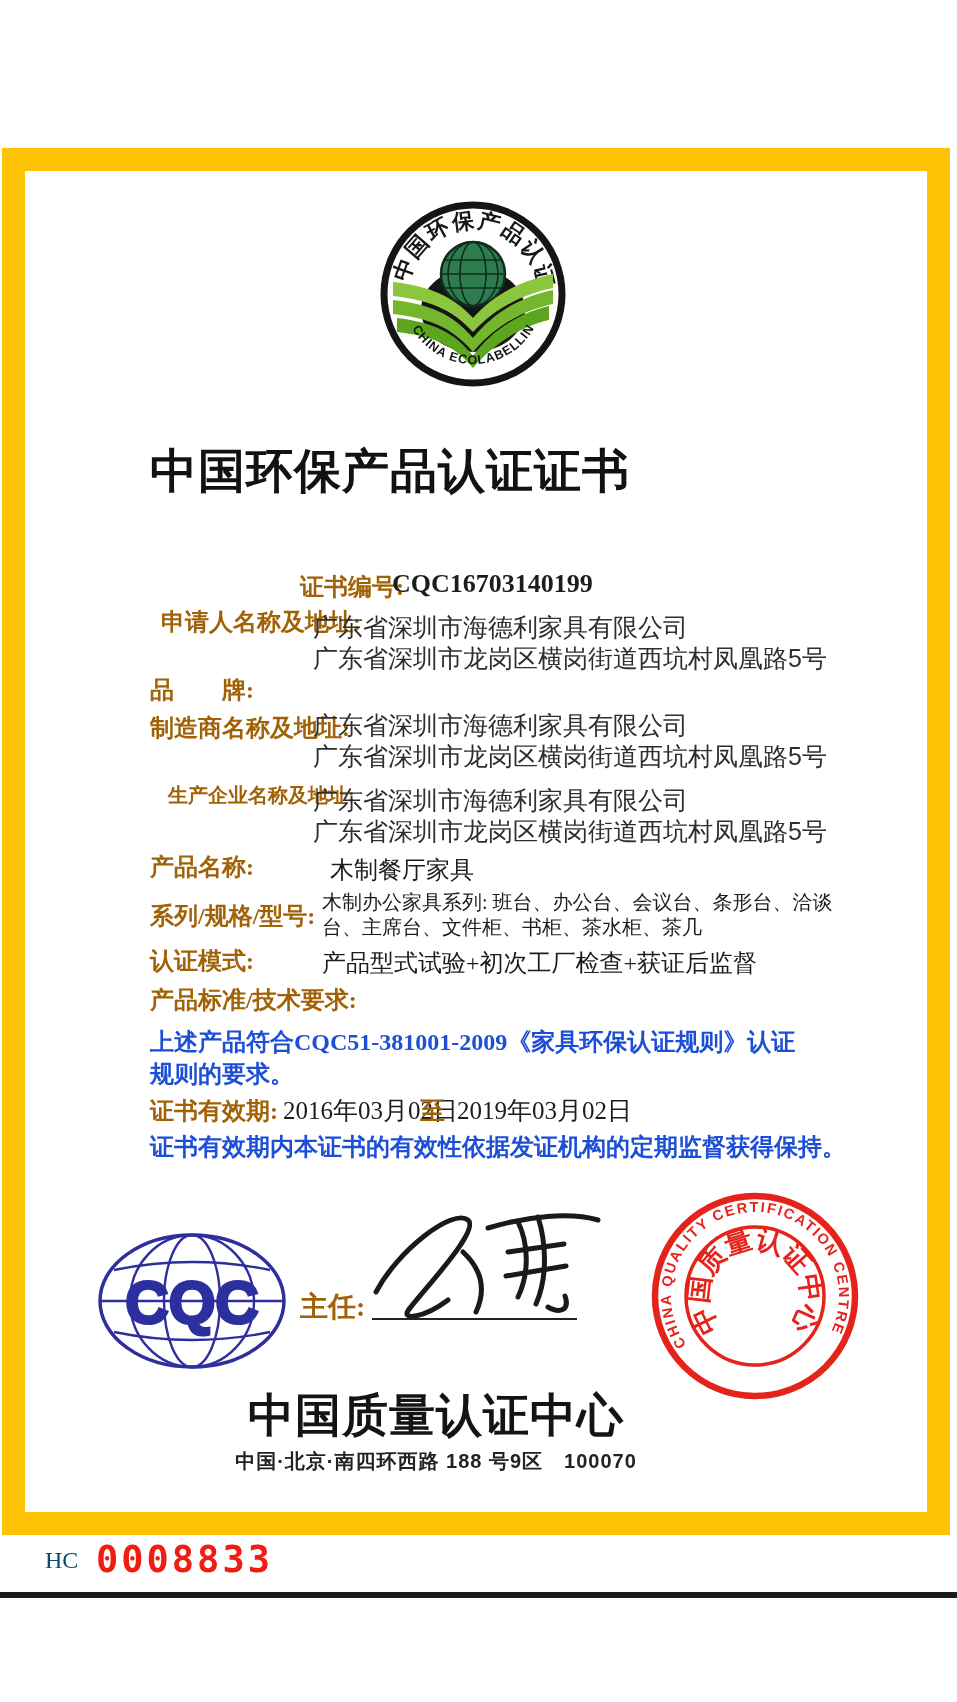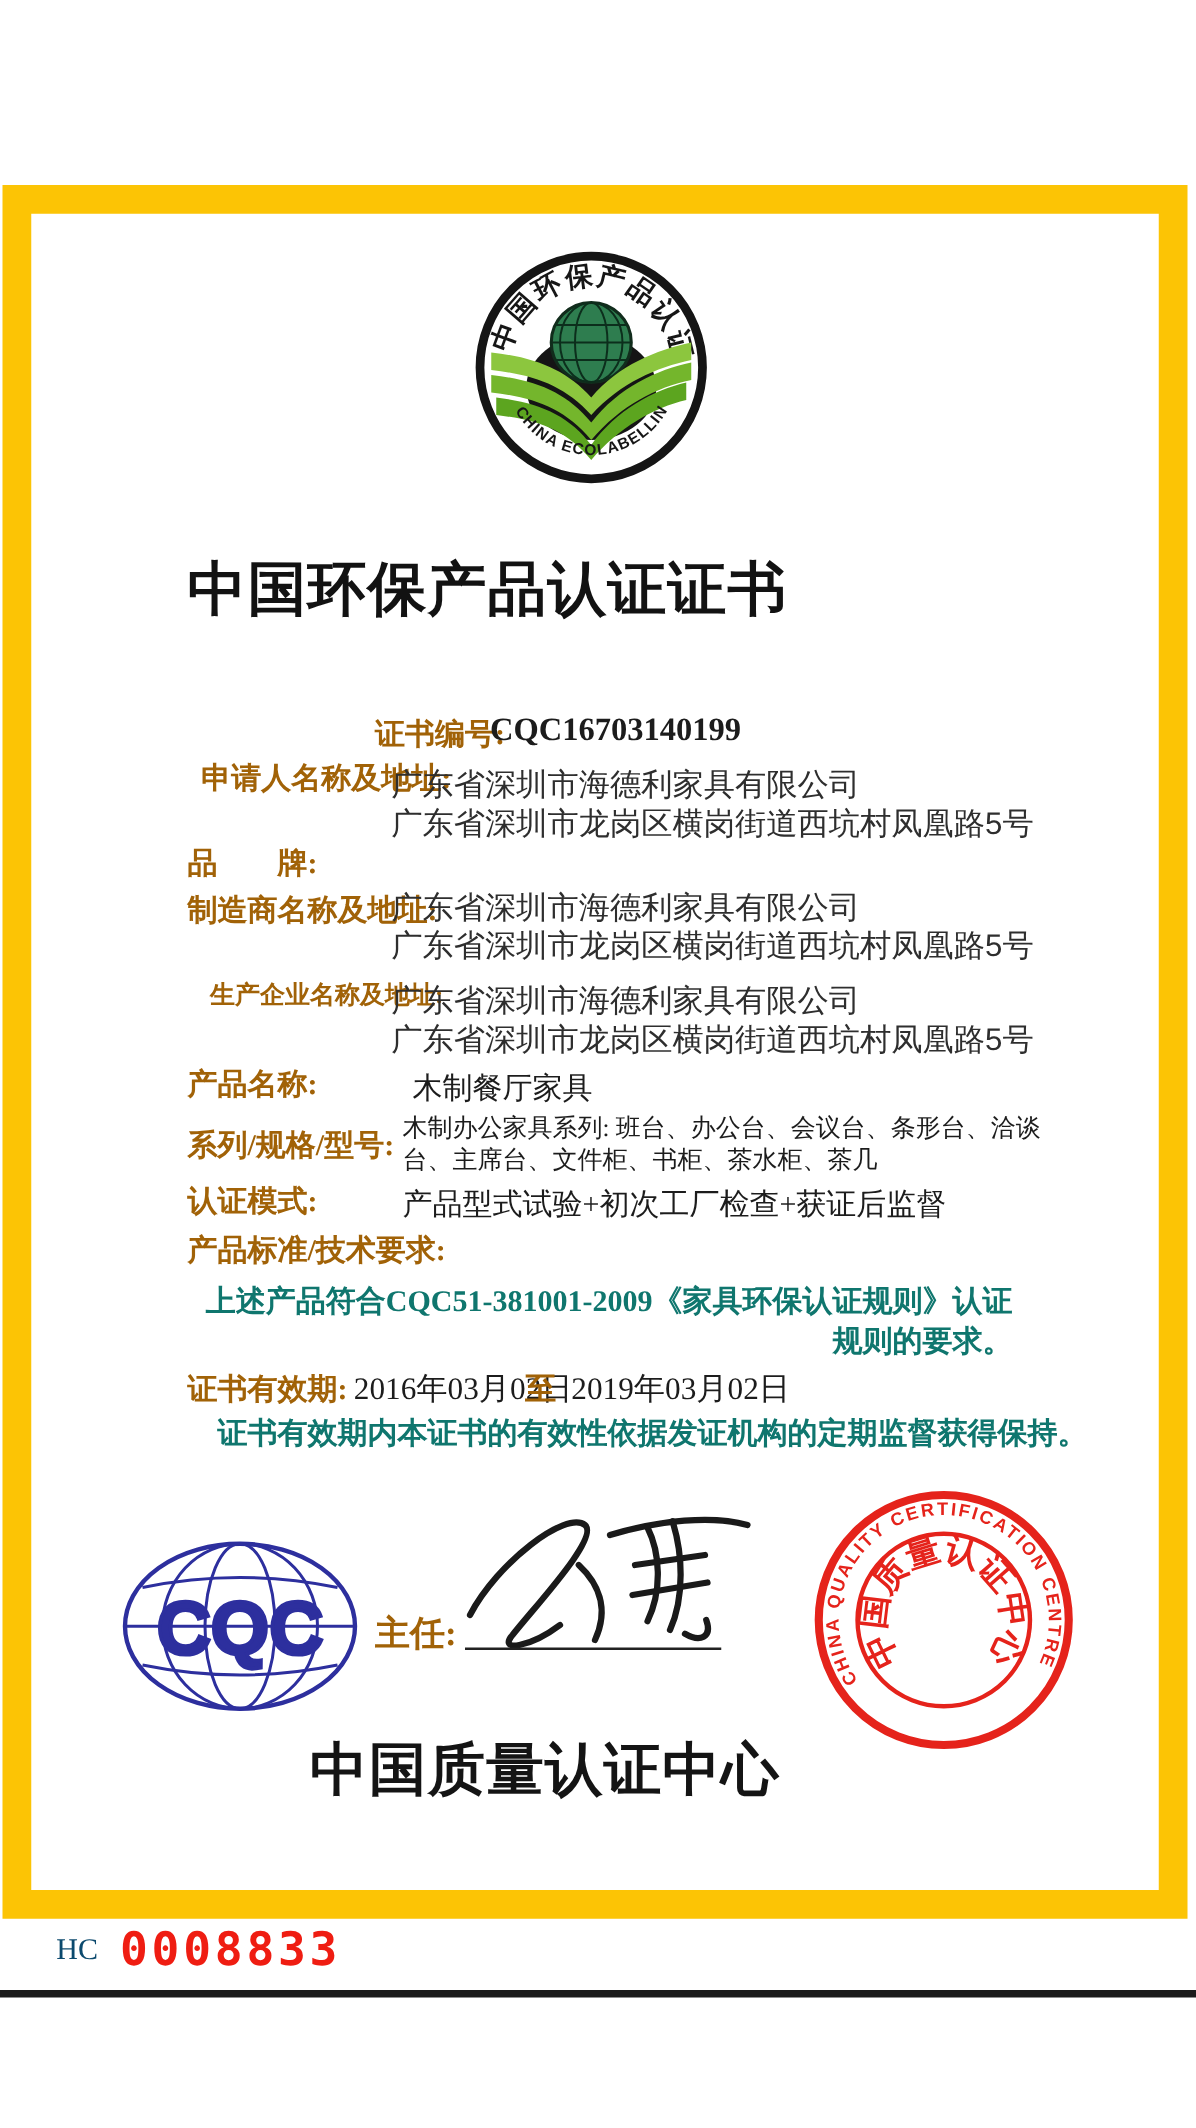--- a/index.html
+++ b/index.html
@@ -14,22 +14,22 @@
     border:23px solid #FCC405;background:#fff;
   }
   .abs{position:absolute;}
   .kai{font-family:"Liberation Serif", serif;}
   .label{font-family:"Liberation Serif", serif;font-weight:bold;color:#a16207;}
   .value{font-family:"Liberation Sans", sans-serif;color:#2e2e2e;}
   .title{
     font-weight:bold;color:#121212;font-size:47px;letter-spacing:1px;
     text-align:center;white-space:nowrap;
   }
-  .para{font-family:"Liberation Serif", serif;font-weight:bold;color:#0f766e;
-        font-size:24px;line-height:32px;text-align:right;}
+  .para{font-family:"Liberation Serif", serif;font-weight:bold;color:#1d4ed8;
+        font-size:24px;line-height:32px;}
   .serif-val{font-family:"Liberation Serif", serif;color:#1c1c1c;}
   .issuer-name{font-weight:bold;color:#141414;font-size:46px;letter-spacing:1px;text-align:center;}
   .issuer-addr{font-weight:bold;color:#222;font-size:20px;letter-spacing:1px;text-align:center;}
   .issuer-url{color:#3d3d3d;font-size:19px;letter-spacing:1.5px;text-align:center;}
   .sig-line{border-top:2px solid #222;}
   .bottom-rule{background:#1b1b1b;}
   .serial-prefix{font-family:"Liberation Serif", serif;color:#0c4a6e;font-size:24px;}
   .serial-number{font-family:"DejaVu Sans Mono", monospace;color:#EF1D12;font-size:37px;letter-spacing:3px;font-weight:bold;}
 </style>
 </head>
@@ -153,19 +153,20 @@
     <circle cx="108" cy="108" r="69" fill="none" stroke="#E5231B" stroke-width="3.5"></circle>
     <text font-size="14.5" font-weight="bold" fill="#E5231B" letter-spacing="1.8">
       <textPath href="#stampOuterArc" startOffset="14">CHINA QUALITY CERTIFICATION CENTRE</textPath>
     </text>
     <text font-size="27" font-weight="bold" fill="#E5231B">
       <textPath href="#stampInnerArc" startOffset="2">中国质量认证中心</textPath>
     </text>
   </svg>
 
   <div class="abs issuer-name" style="left:136px;top:1385px;width:600px;">中国质量认证中心</div>
+  <div class="abs issuer-addr" style="left:136px;top:1448px;width:600px;">中国·北京·南四环西路 188 号9区　100070</div>
 
   <div class="abs serial-prefix" style="left:45px;top:1547px;">HC</div>
   <div class="abs serial-number" style="left:96px;top:1538px;">0008833</div>
 
   <div class="abs bottom-rule" style="left:0;top:1592px;width:957px;height:6px;"></div>
 
 </div>
 
 </body></html>

